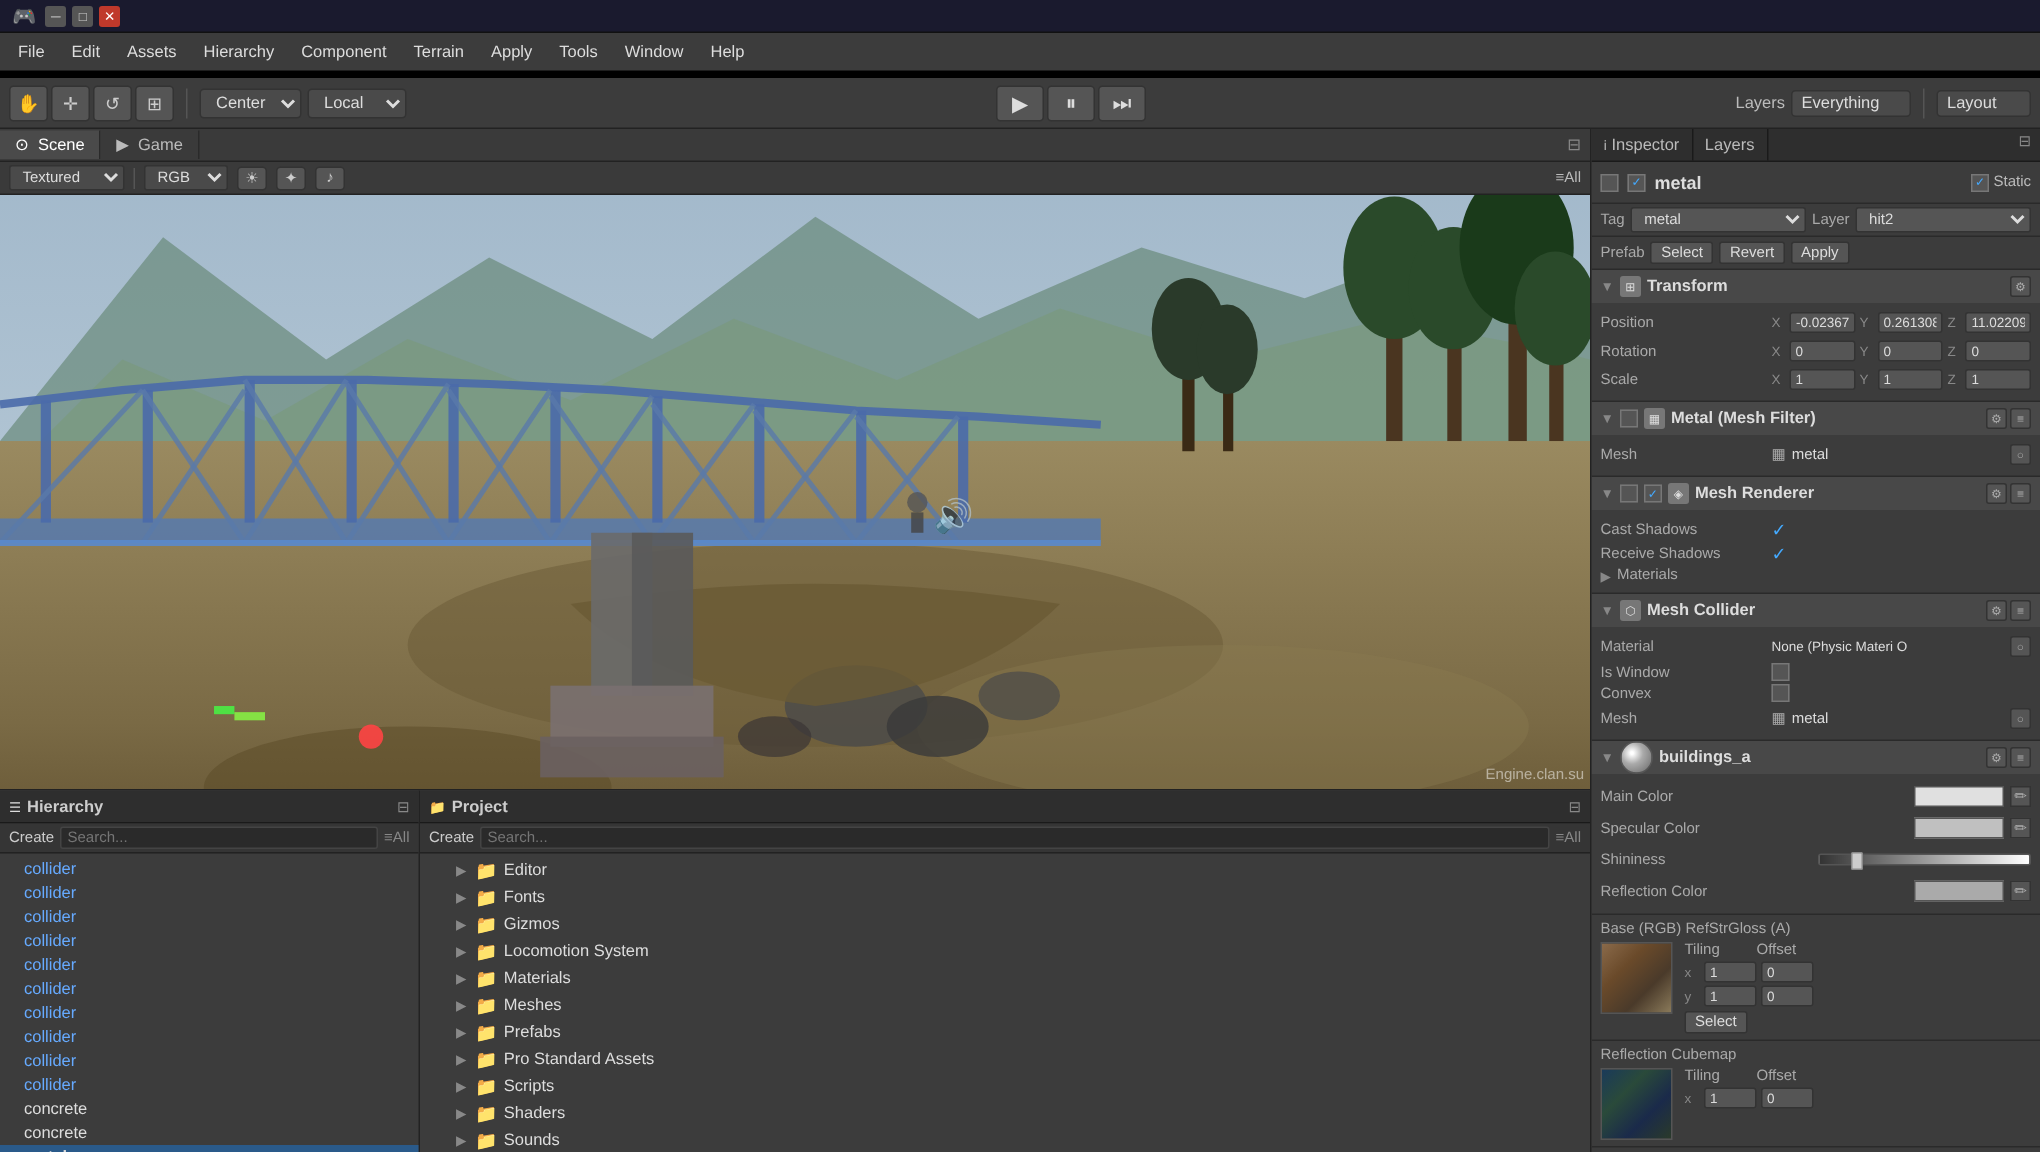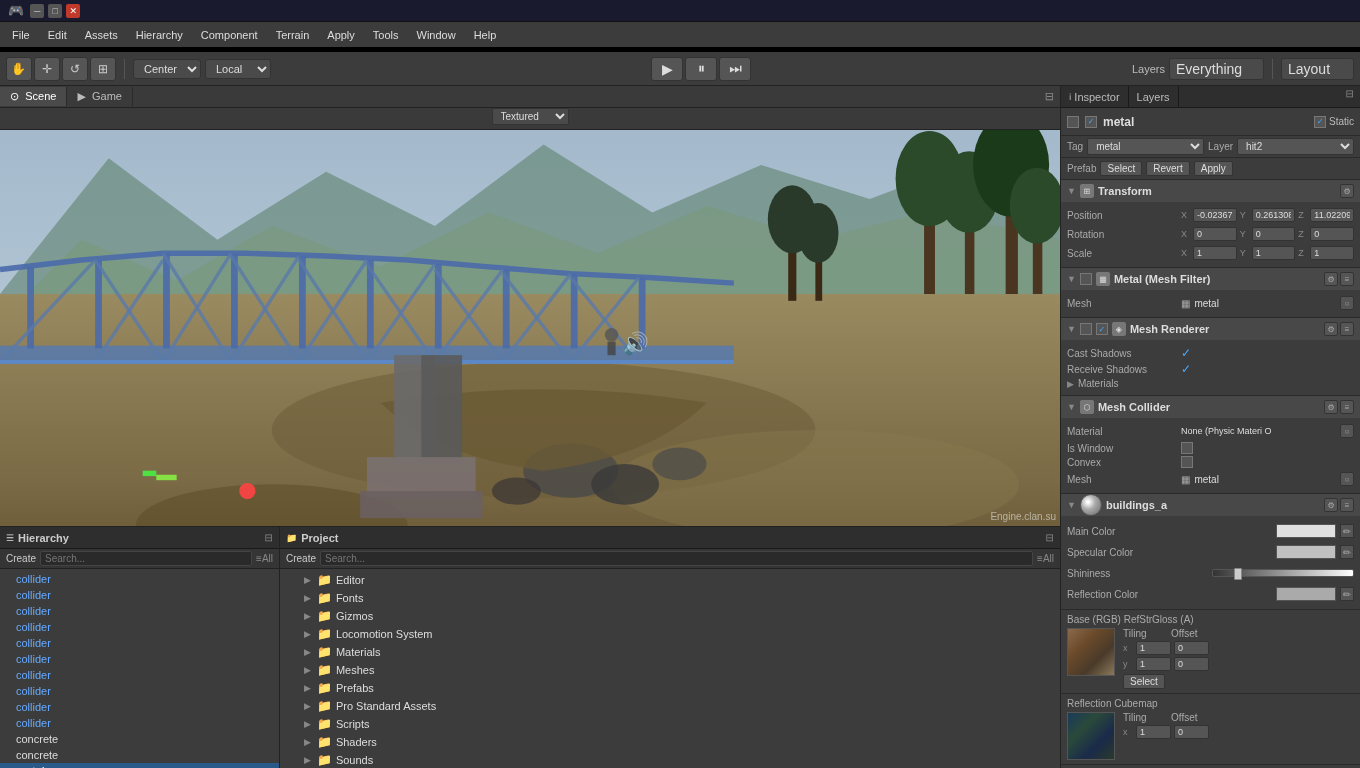--- a/index.html
+++ b/index.html
@@ -71,21 +71,21 @@
       border-radius: 3px;
       font-size: 11px;
       cursor: pointer;
     }
     .layers-select {
       background: #4a4a4a;
       border: 1px solid #333;
       color: #ddd;
       padding: 2px 20px 2px 6px;
       border-radius: 3px;
-      font-size: 14px;
+      font-size: 11px;
       cursor: pointer;
       appearance: none;
     }
     .toolbar-spacer { flex: 1; }
     .play-controls { display: flex; gap: 2px; }
     .play-btn {
       width: 32px; height: 24px;
       background: #555;
       border: 1px solid #333;
       border-radius: 3px;
@@ -130,21 +130,20 @@
 
     
     #viewport-toolbar {
       height: 22px;
       background: #3a3a3a;
       display: flex;
       align-items: center;
       padding: 0 6px;
       gap: 6px;
       border-bottom: 1px solid #222;
-      flex-direction: column;
     }
     .vp-select {
       background: #4a4a4a;
       border: 1px solid #333;
       color: #ddd;
       padding: 1px 4px;
       font-size: 10px;
       border-radius: 2px;
     }
     .vp-label { font-size: 10px; color: #bbb; }

